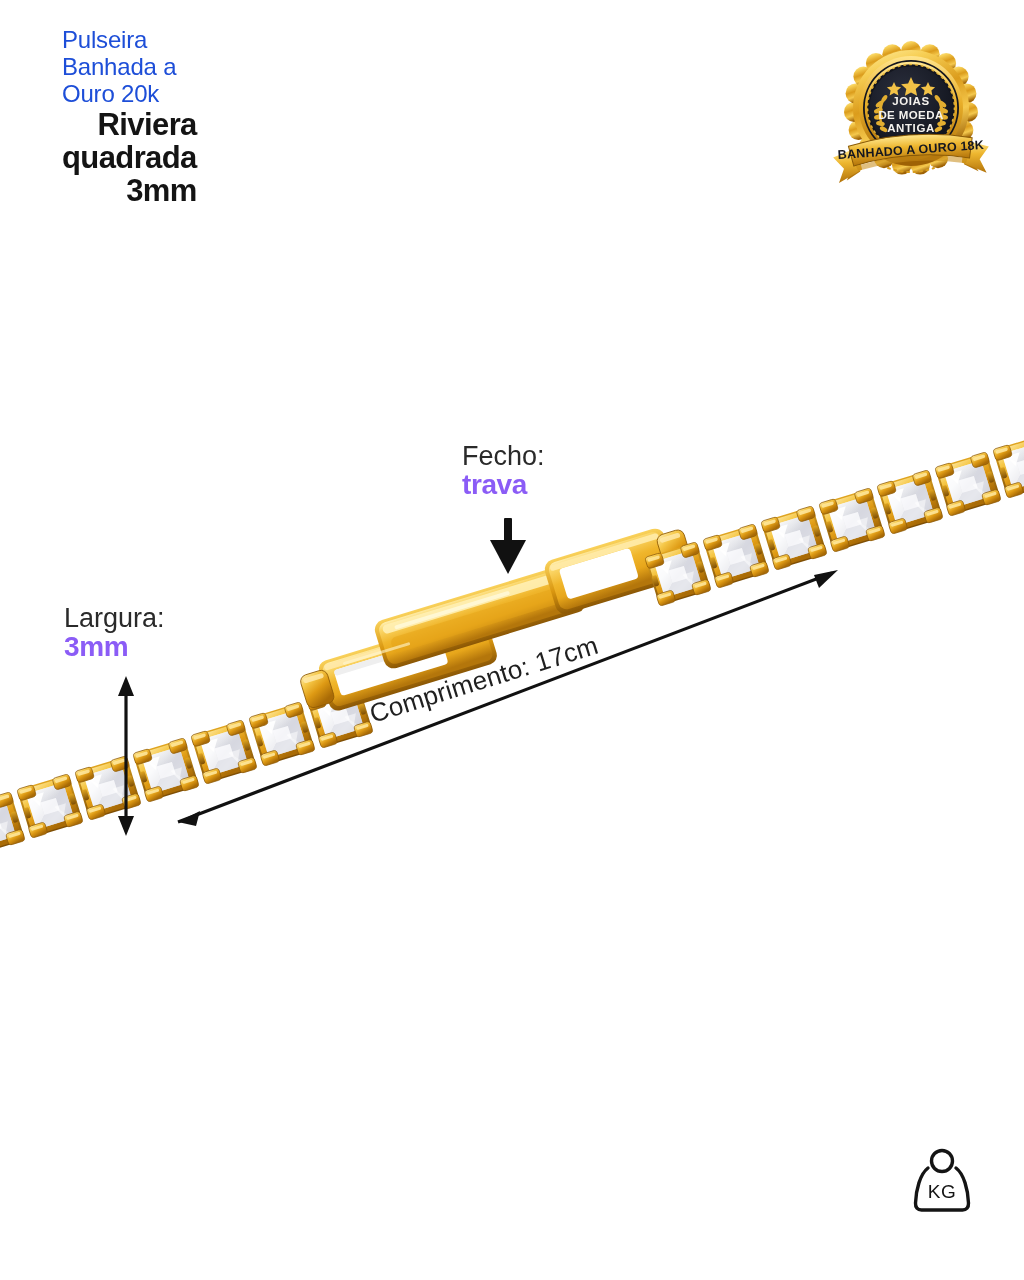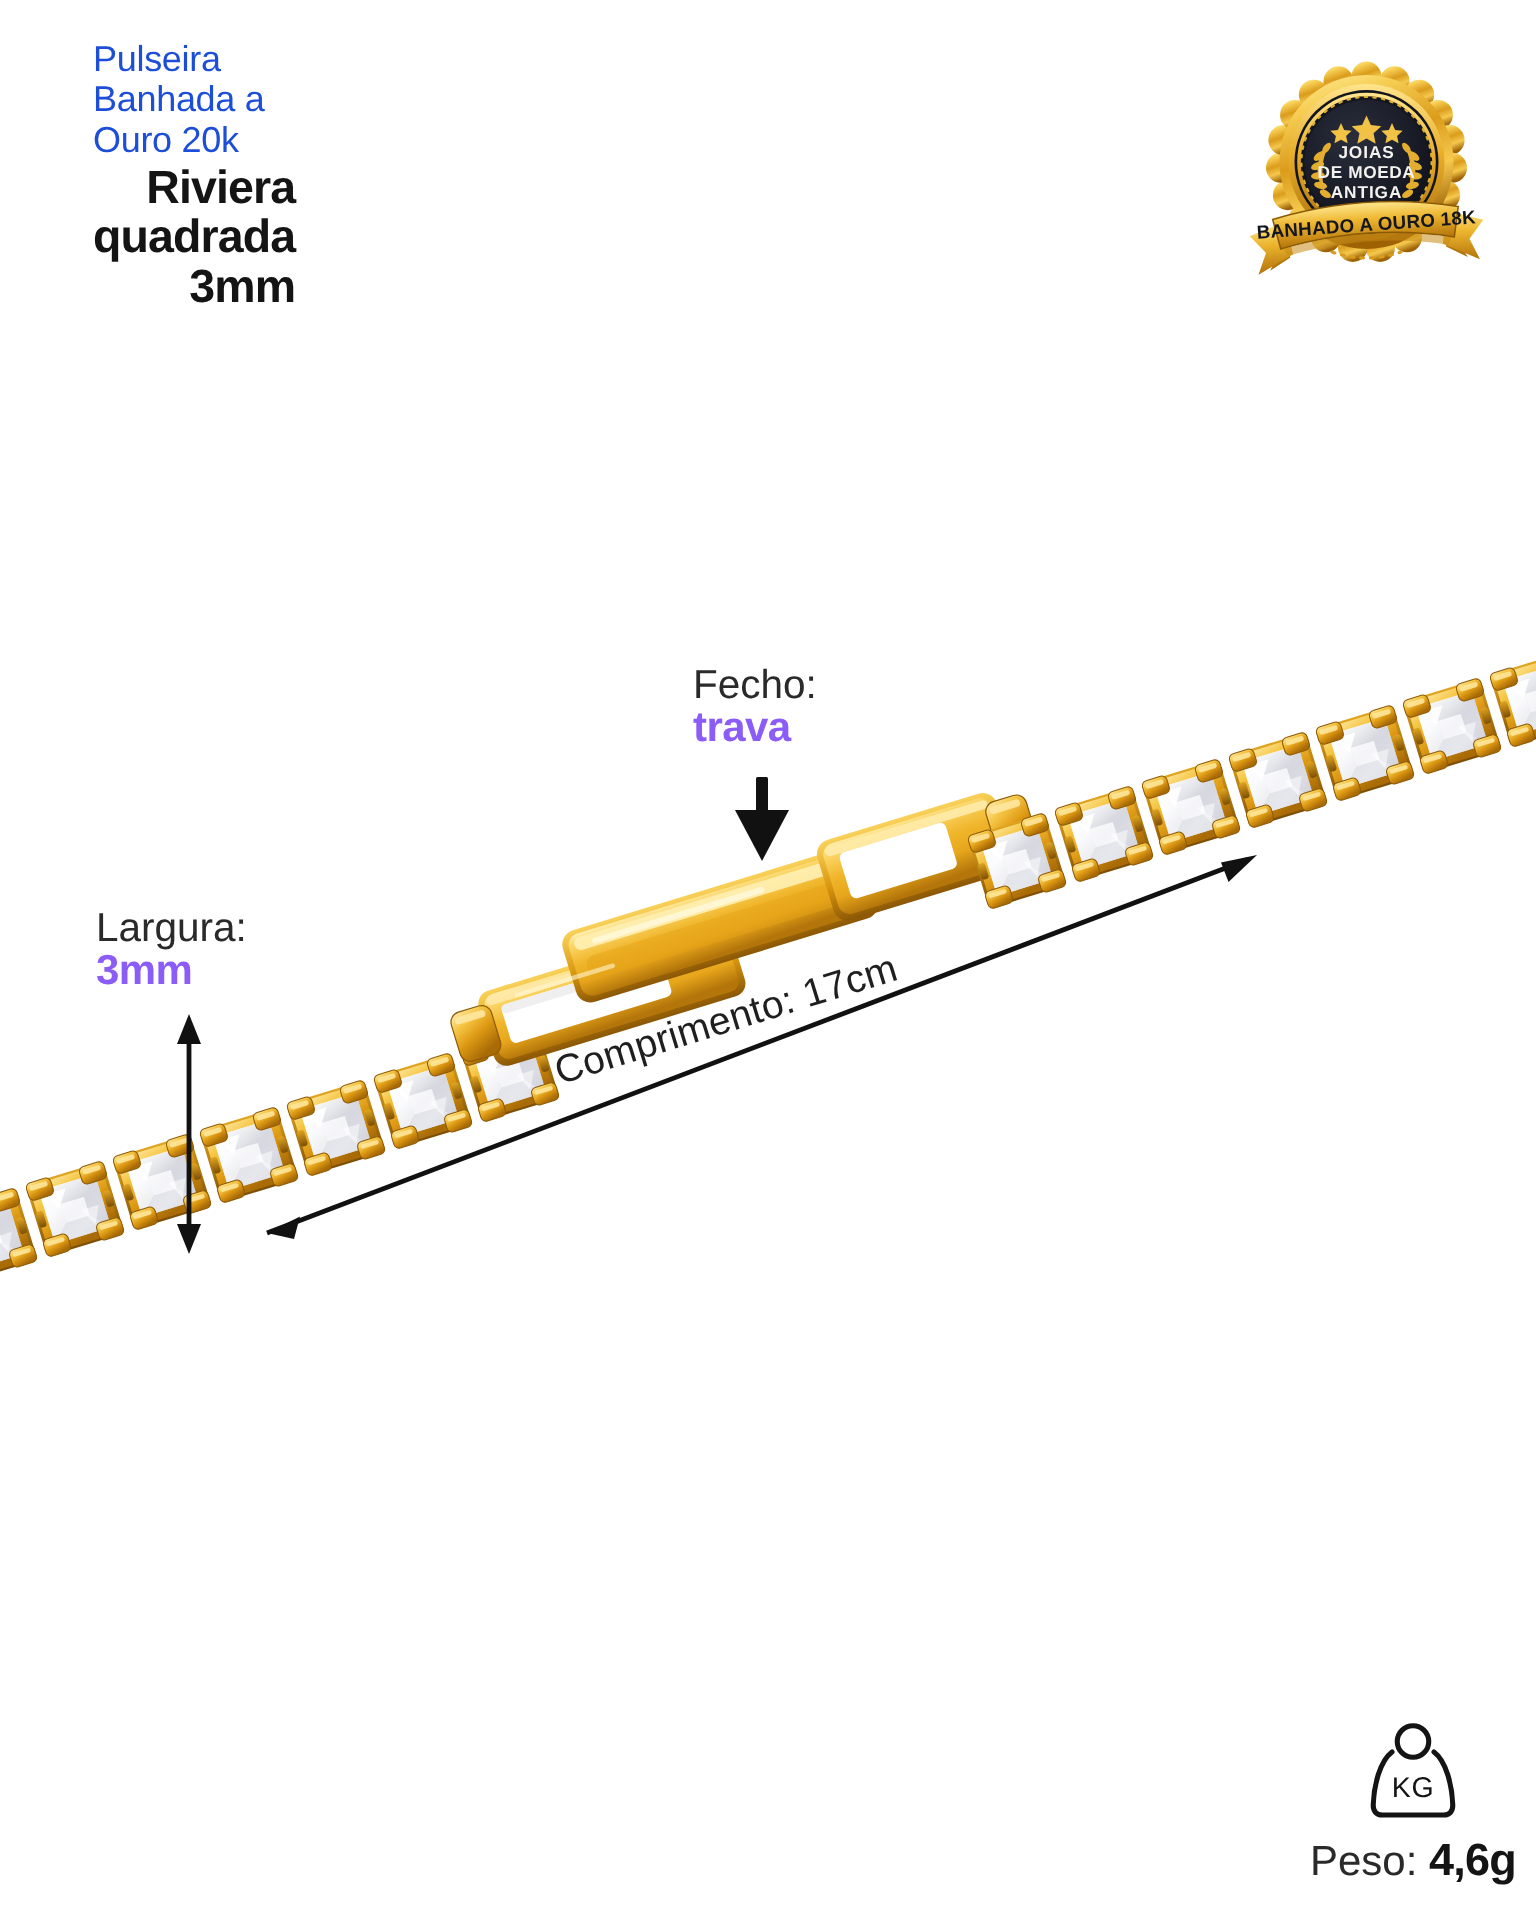--- a/index.html
+++ b/index.html
@@ -347,19 +347,15 @@
   </div>
 
   <div class="len-label">Comprimento: 17cm</div>
 
   <div class="weight-wrap">
     <svg class="weight-icon" width="72" height="70" viewBox="0 0 72 70">
       <circle cx="36" cy="15" r="10.5" fill="none" stroke="#141414" stroke-width="3.4"></circle>
       <path d="M22,22 C14,28 10,44 9.5,57 C9.3,61.5 11.5,64 15.5,64 L56.5,64 C60.5,64 62.7,61.5 62.5,57 C62,44 58,28 50,22" fill="none" stroke="#141414" stroke-width="3.4" stroke-linejoin="round" stroke-linecap="round"></path>
       <text x="36" y="52" text-anchor="middle" fill="#141414" font-family="'Liberation Sans',sans-serif" font-size="19" font-weight="500" letter-spacing="0.5">KG</text>
     </svg>
-    <div class="weight-text">
-      <span>Peso:</span>
-      <b>4,6g</b>
-    </div>
   </div>
 
 </div>
 
 </body></html>

